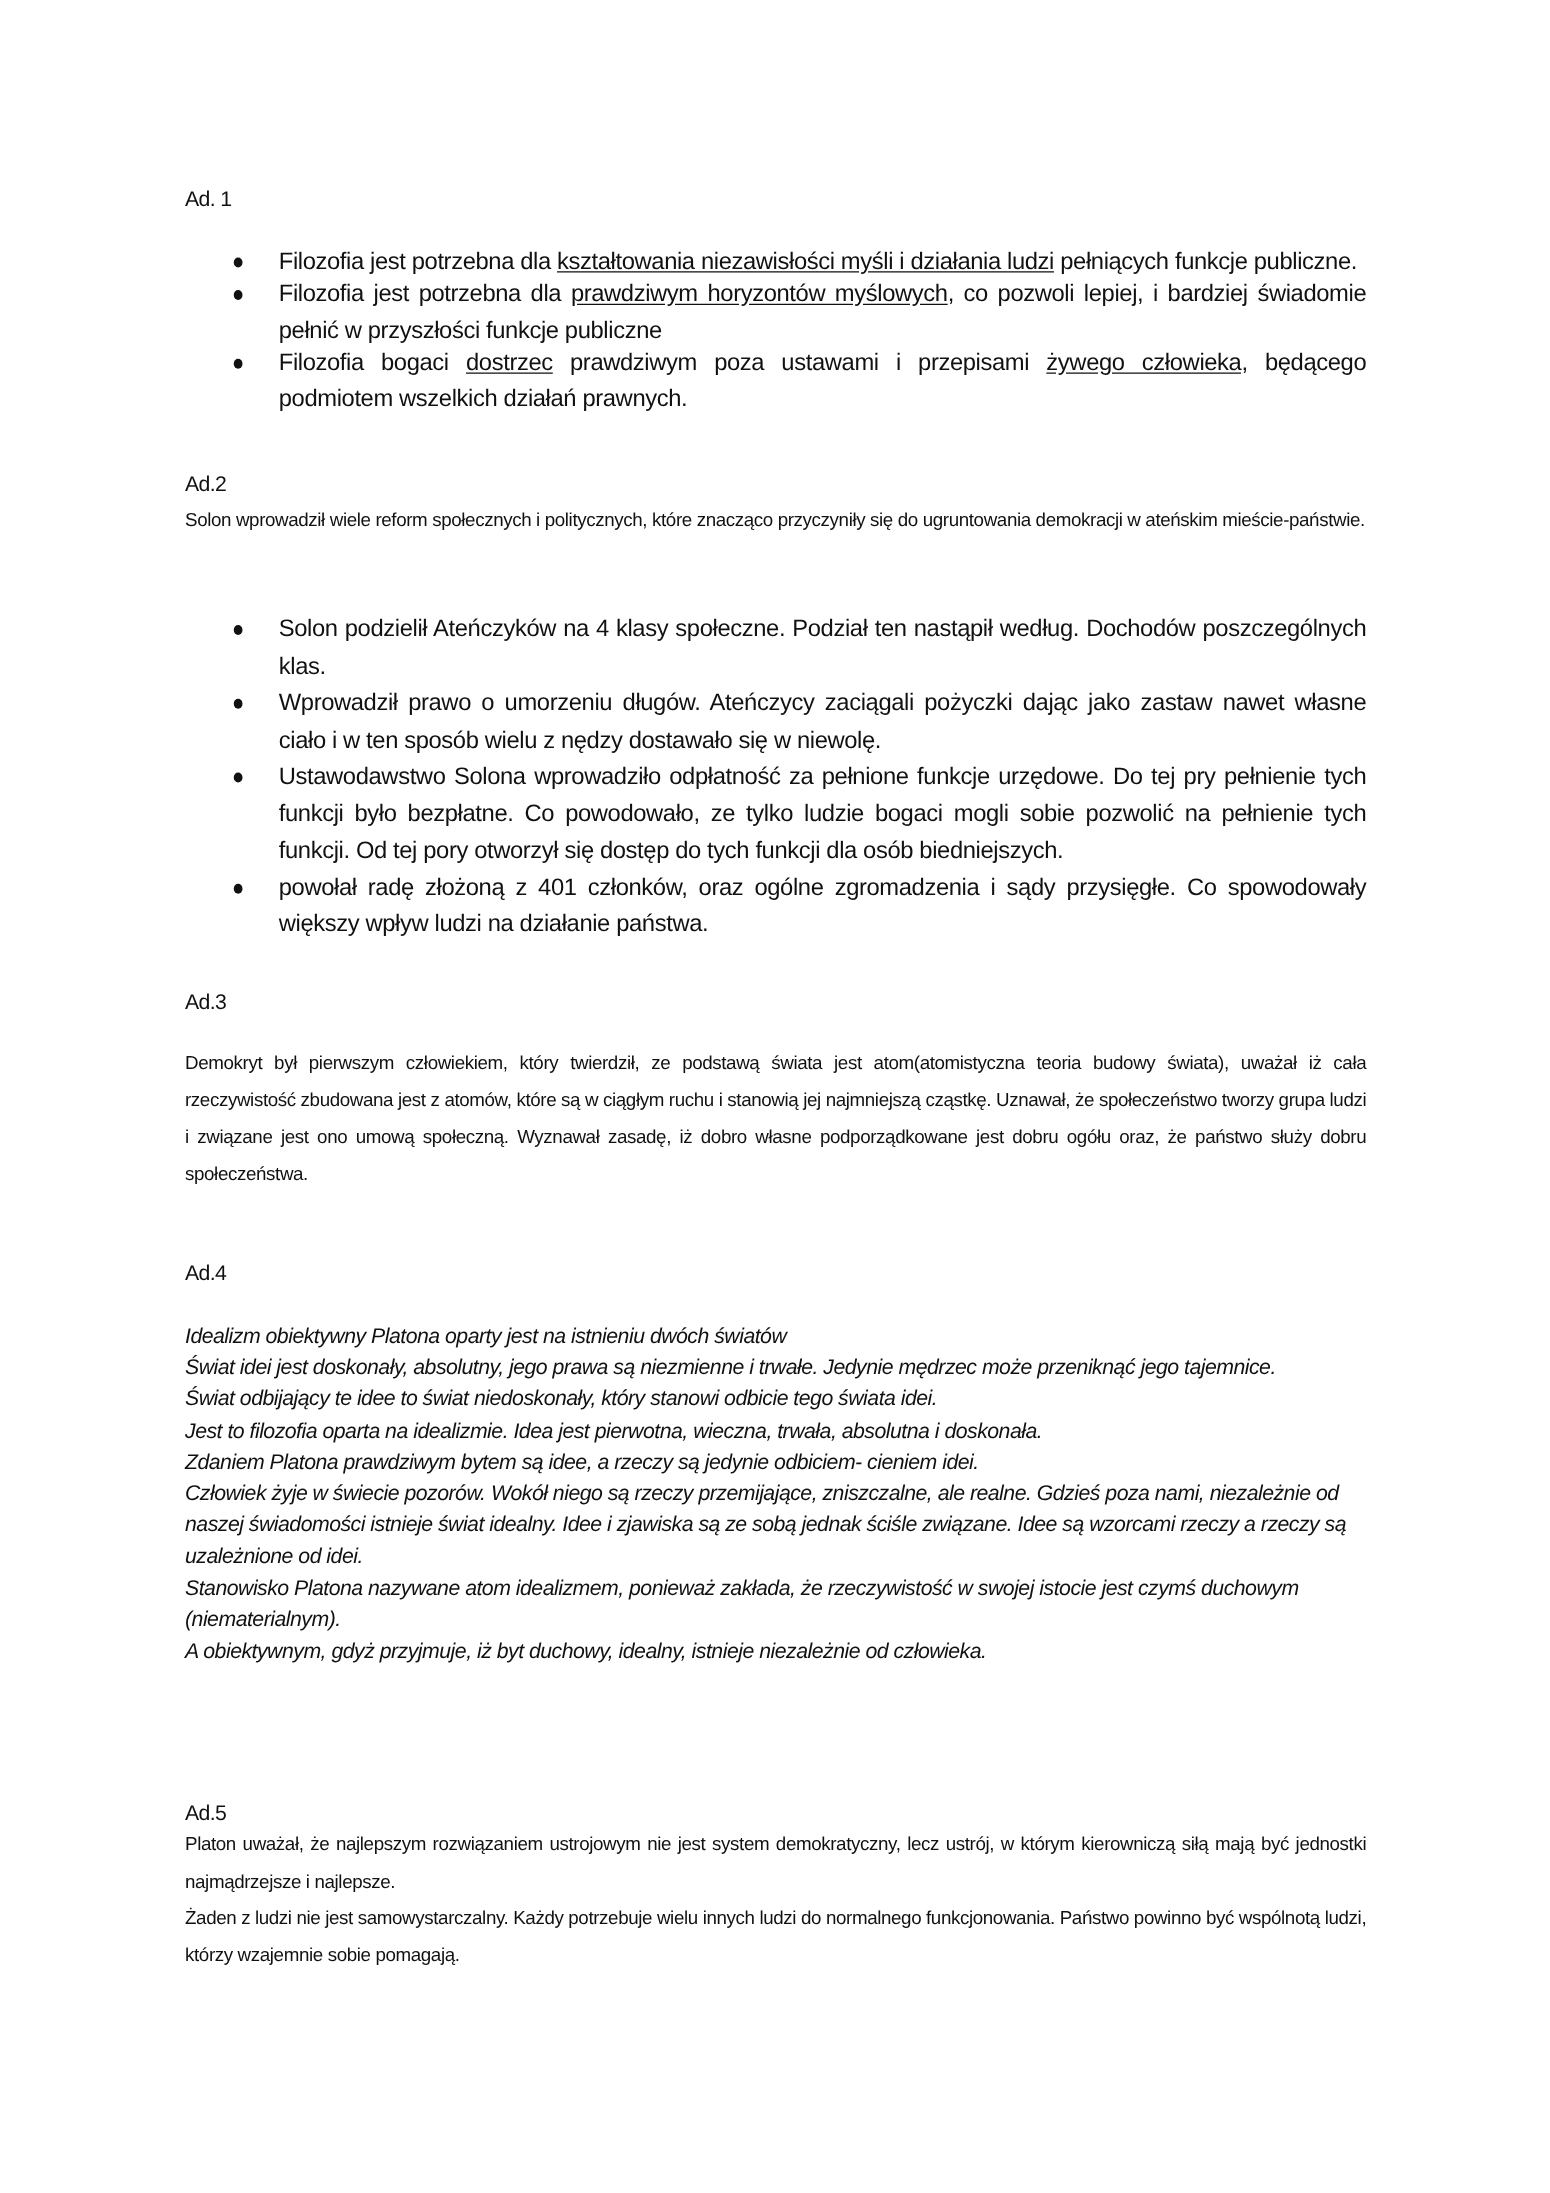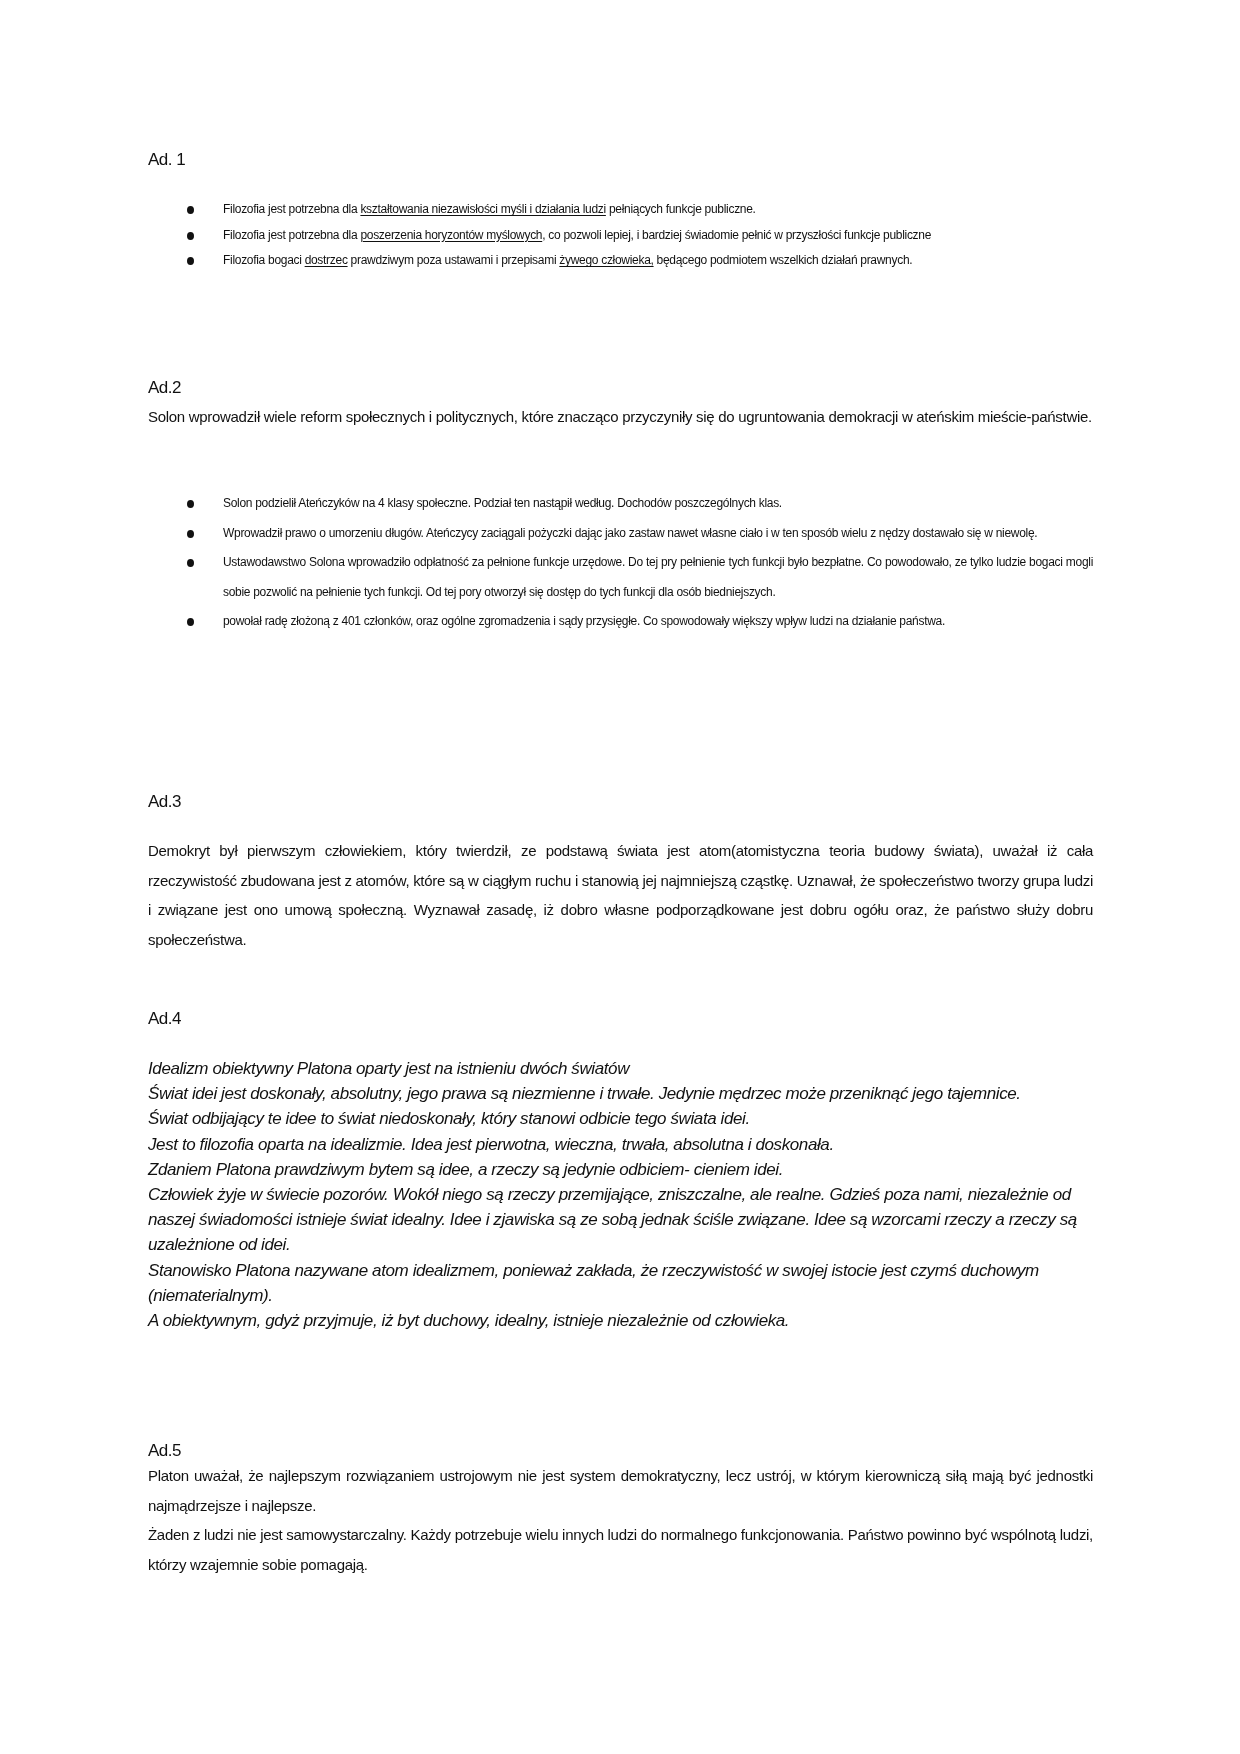--- a/index.html
+++ b/index.html
@@ -33,21 +33,21 @@
       position: absolute;
       left: 0;
       width: 945px;
       margin: 0;
       padding: 0;
       list-style: none;
     }
     .bullet-item {
       position: relative;
       padding-left: 75px;
-      font-size: 12px;
+      font-size: 19px;
       line-height: 29.5px;
       text-align: justify;
       letter-spacing: -0.3px;
     }
     .bullet-dot {
       position: absolute;
       left: 39px;
       top: 11px;
       width: 7px;
       height: 8px;
@@ -83,21 +83,21 @@
 <div class="page">
 
   <div class="heading" style="top:149px">Ad. 1</div>
   <ul class="bullets" style="top:195px">
     <li class="bullet-item">
       <span class="bullet-dot"></span>
       <span>Filozofia jest potrzebna dla </span><u>kształtowania niezawisłości myśli i działania ludzi</u><span> pełniących funkcje publiczne.</span>
     </li>
     <li class="bullet-item" style="margin-top:-4px">
       <span class="bullet-dot"></span>
-      <span>Filozofia jest potrzebna dla </span><u>poszerzenia horyzontów myślowych</u><span>, co pozwoli lepiej, i bardziej świadomie pełnić w przyszłości funkcje publiczne</span>
+      <span>Filozofia jest potrzebna dla </span><u>prawdziwym horyzontów myślowych</u><span>, co pozwoli lepiej, i bardziej świadomie pełnić w przyszłości funkcje publiczne</span>
     </li>
     <li class="bullet-item" style="margin-top:-4px">
       <span class="bullet-dot"></span>
       <span>Filozofia bogaci </span><u>dostrzec</u><span> prawdziwym poza ustawami i przepisami </span><u>żywego człowieka,</u><span> będącego podmiotem wszelkich działań prawnych.</span>
     </li>
   </ul>
 
   <div class="heading" style="top:377px">Ad.2</div>
   <p class="para" style="top:402px">Solon wprowadził wiele reform społecznych i politycznych, które znacząco przyczyniły się do ugruntowania demokracji w ateńskim mieście-państwie.</p>
   <ul class="bullets" style="top:489px">

